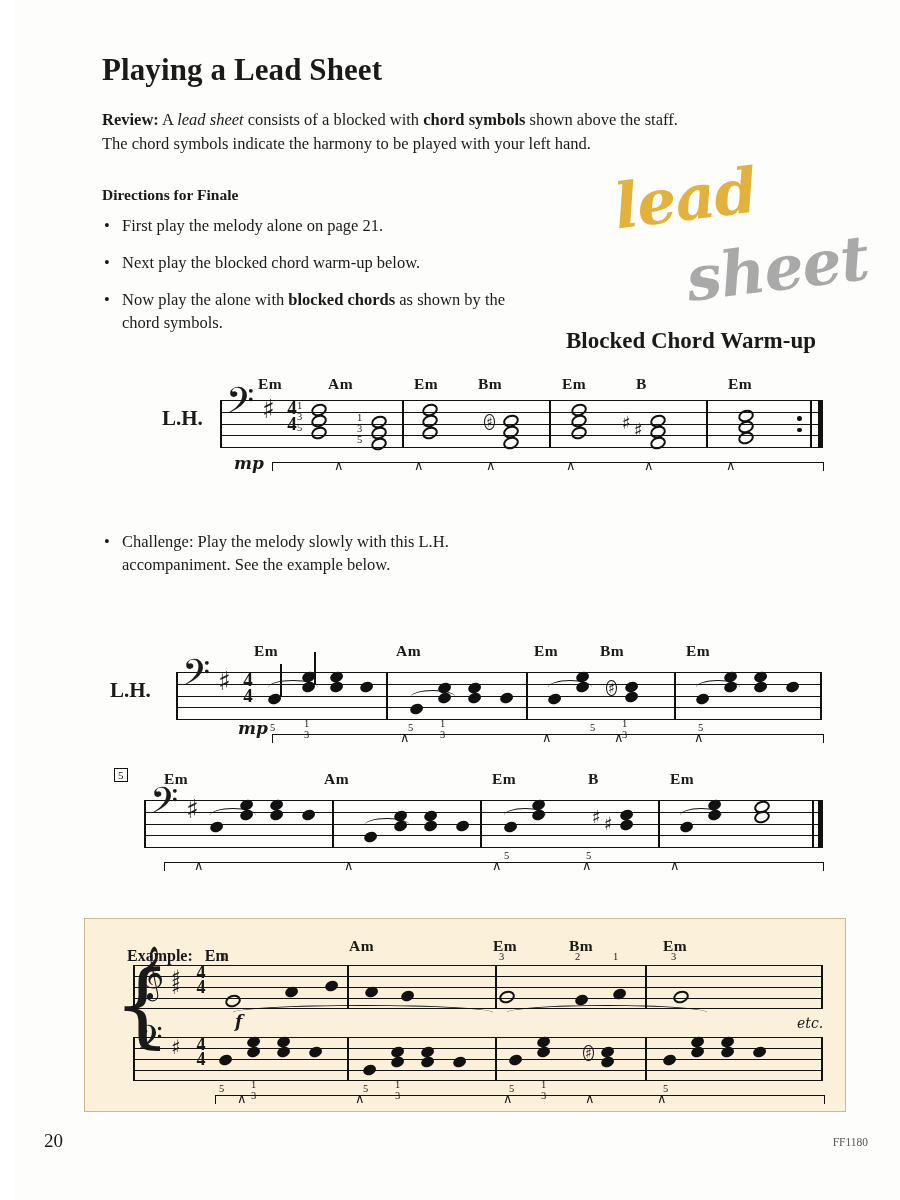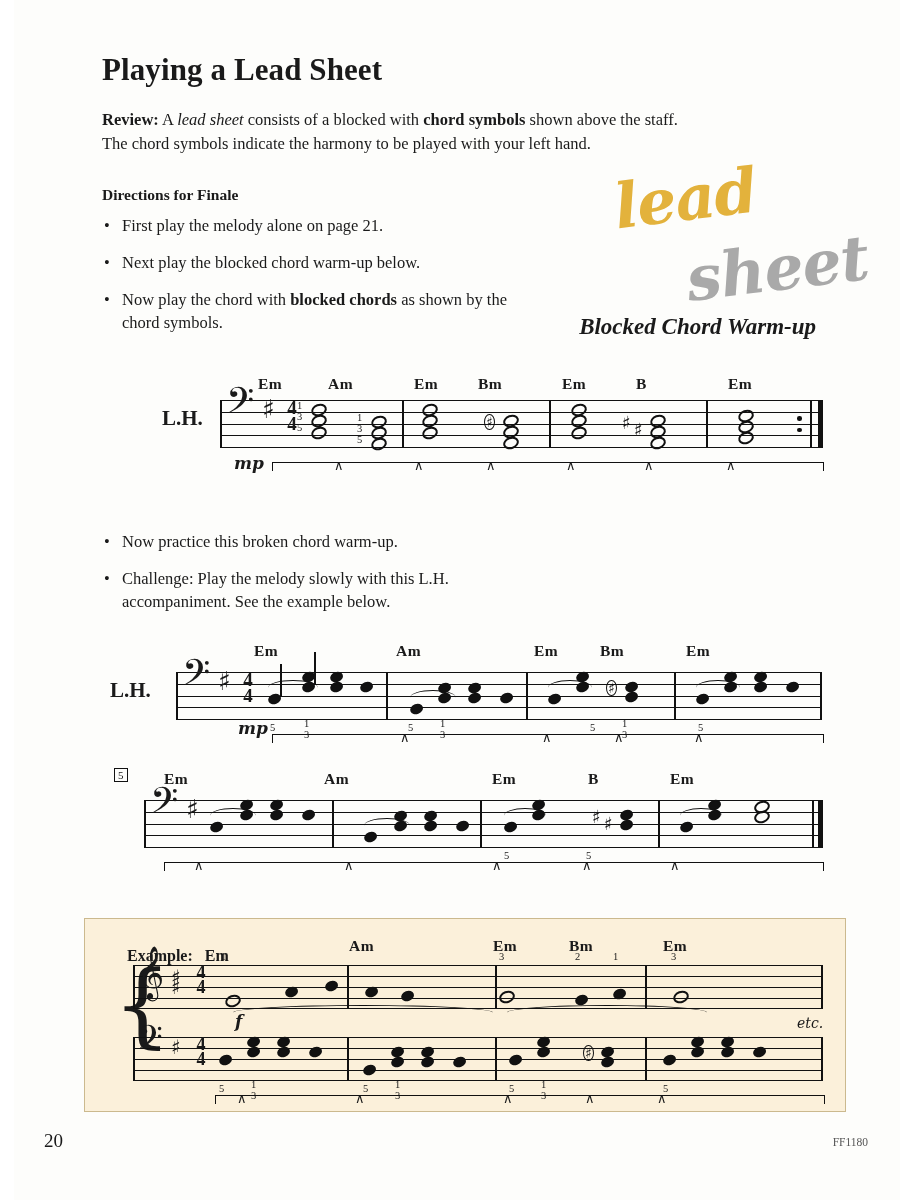--- a/index.html
+++ b/index.html
@@ -108,21 +108,21 @@
     letter-spacing: -1px;
   }
 
   
   .sec-head {
     position: absolute;
     font-size: 23px;
     font-weight: bold;
     text-align: right;
   }
-  #blocked-head { right: 84px; top: 314px; font-style: italic; }
+  #blocked-head { right: 84px; top: 328px; }
   #broken-head  { right: 84px; top: 584px; }
 
   
   .system { position: absolute; }
 
   .lh-label {
     position: absolute;
     font-size: 21px;
     font-weight: bold;
     font-family: "Liberation Serif", serif;
@@ -330,28 +330,25 @@
   <div class="directions-head">Directions for Finale</div>
 
   <div class="bullets">
     <div class="bullet">
       <span>First play the melody alone on page 21.</span>
     </div>
     <div class="bullet">
       <span>Next play the blocked chord warm-up below.</span>
     </div>
     <div class="bullet">
-      <span>Now play the chord with </span><b>blocked chords</b><span> as shown by the chord symbols.</span>
+      <span>Now play the alone with </span><b>blocked chords</b><span> as shown by the chord symbols.</span>
     </div>
   </div>
 
   <div class="bullets2">
-    <div class="bullet">
-      <span>Now practice this broken chord warm-up.</span>
-    </div>
     <div class="bullet">
       <span>Challenge: Play the melody slowly with this L.H. accompaniment. See the example below.</span>
     </div>
   </div>
 
   <div class="lead-word">lead</div>
   <div class="sheet-word">sheet</div>
 
   <div class="sec-head" id="blocked-head">Blocked Chord Warm-up</div>
 

